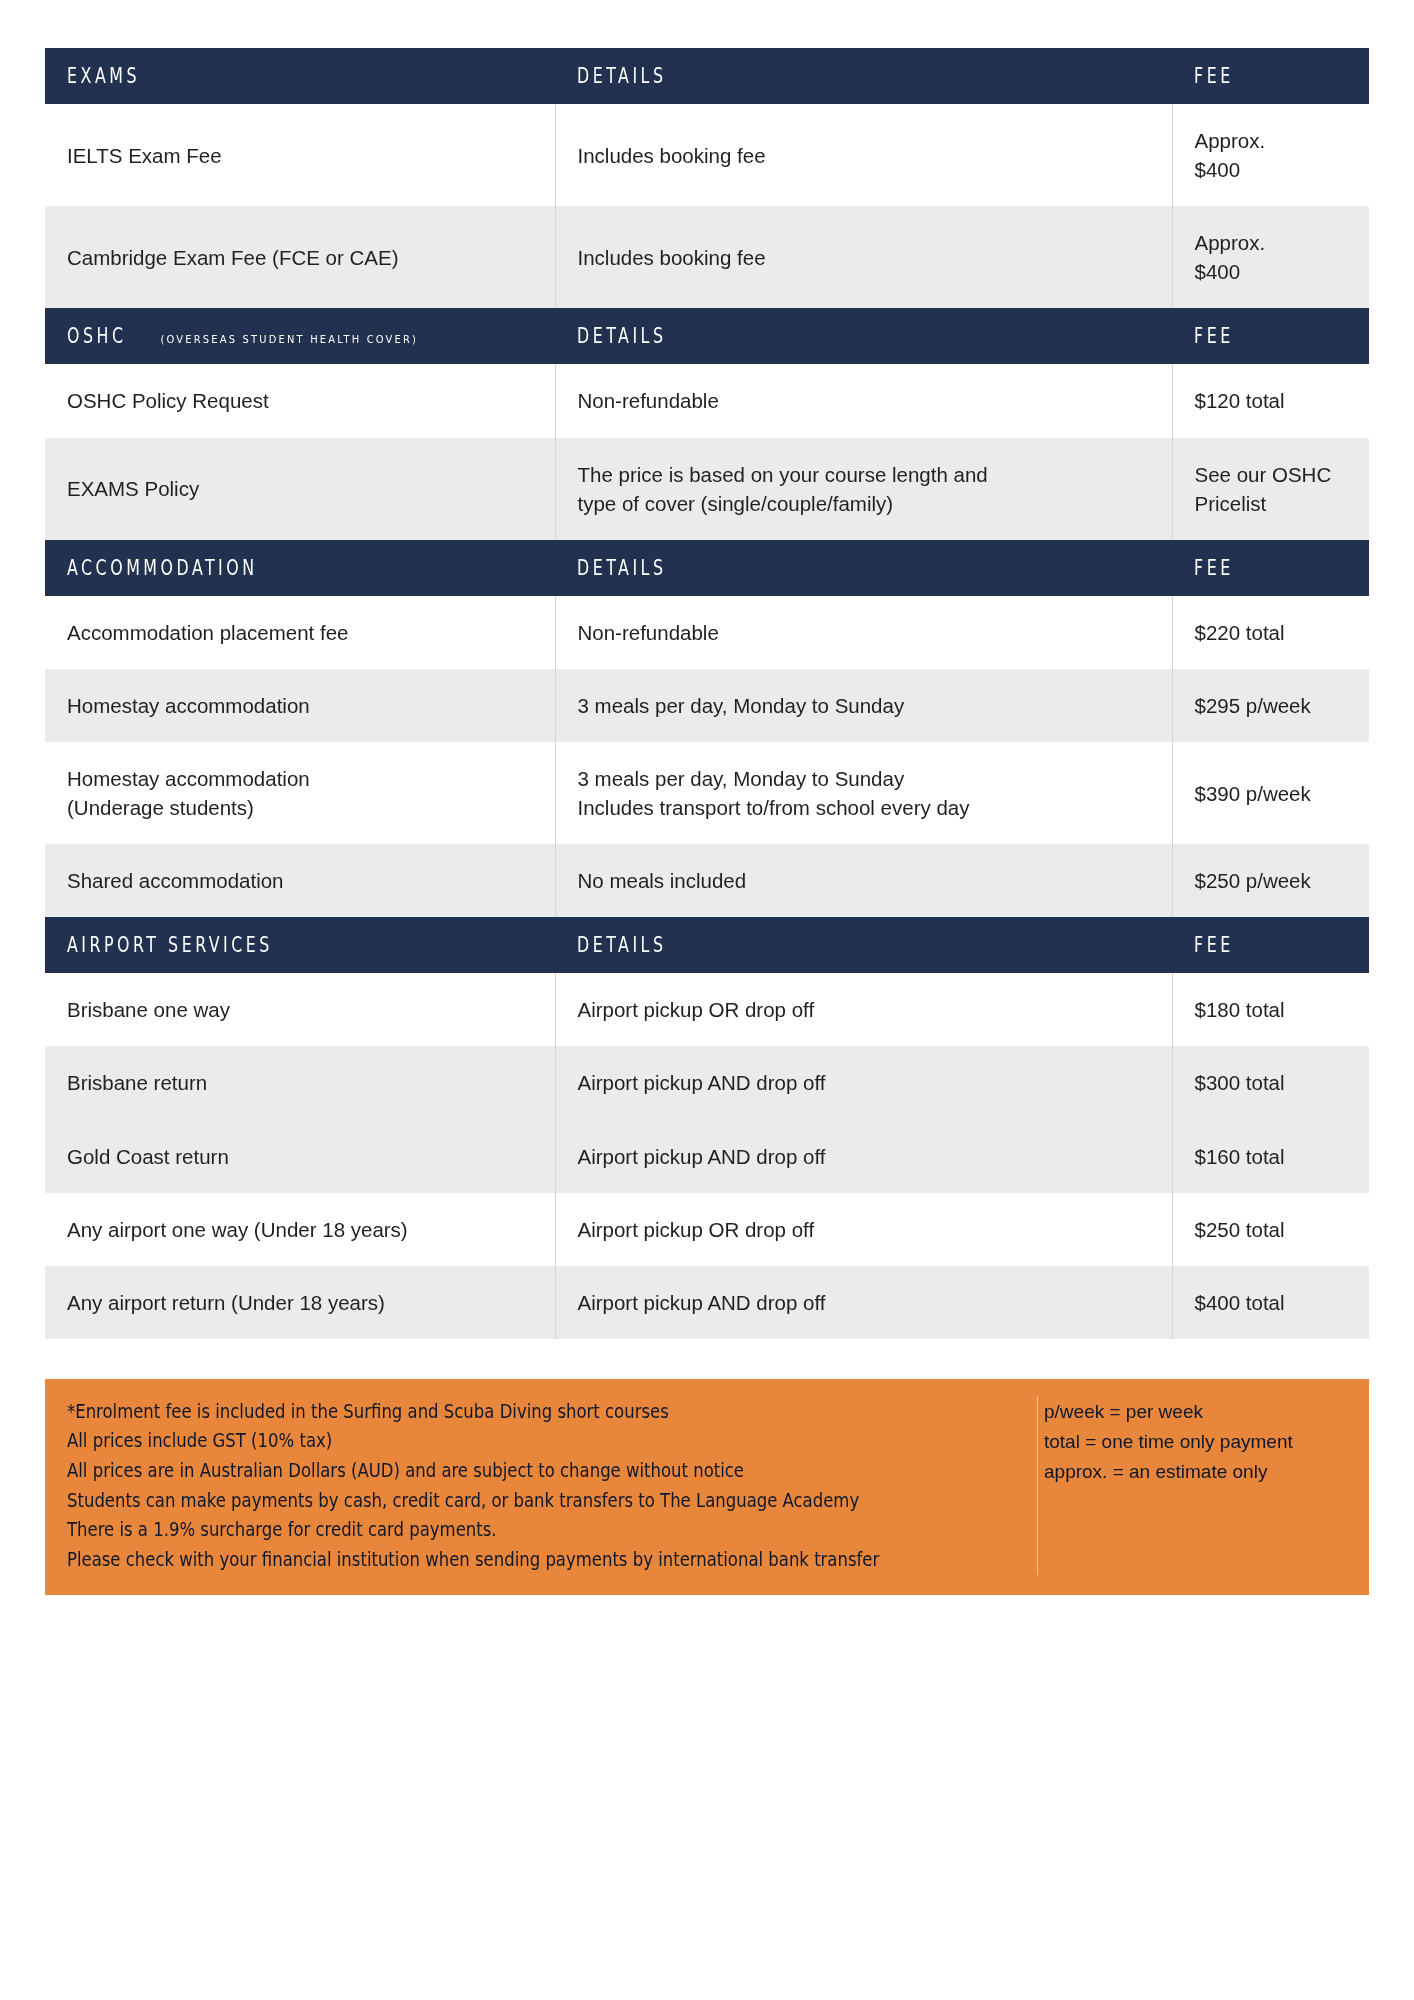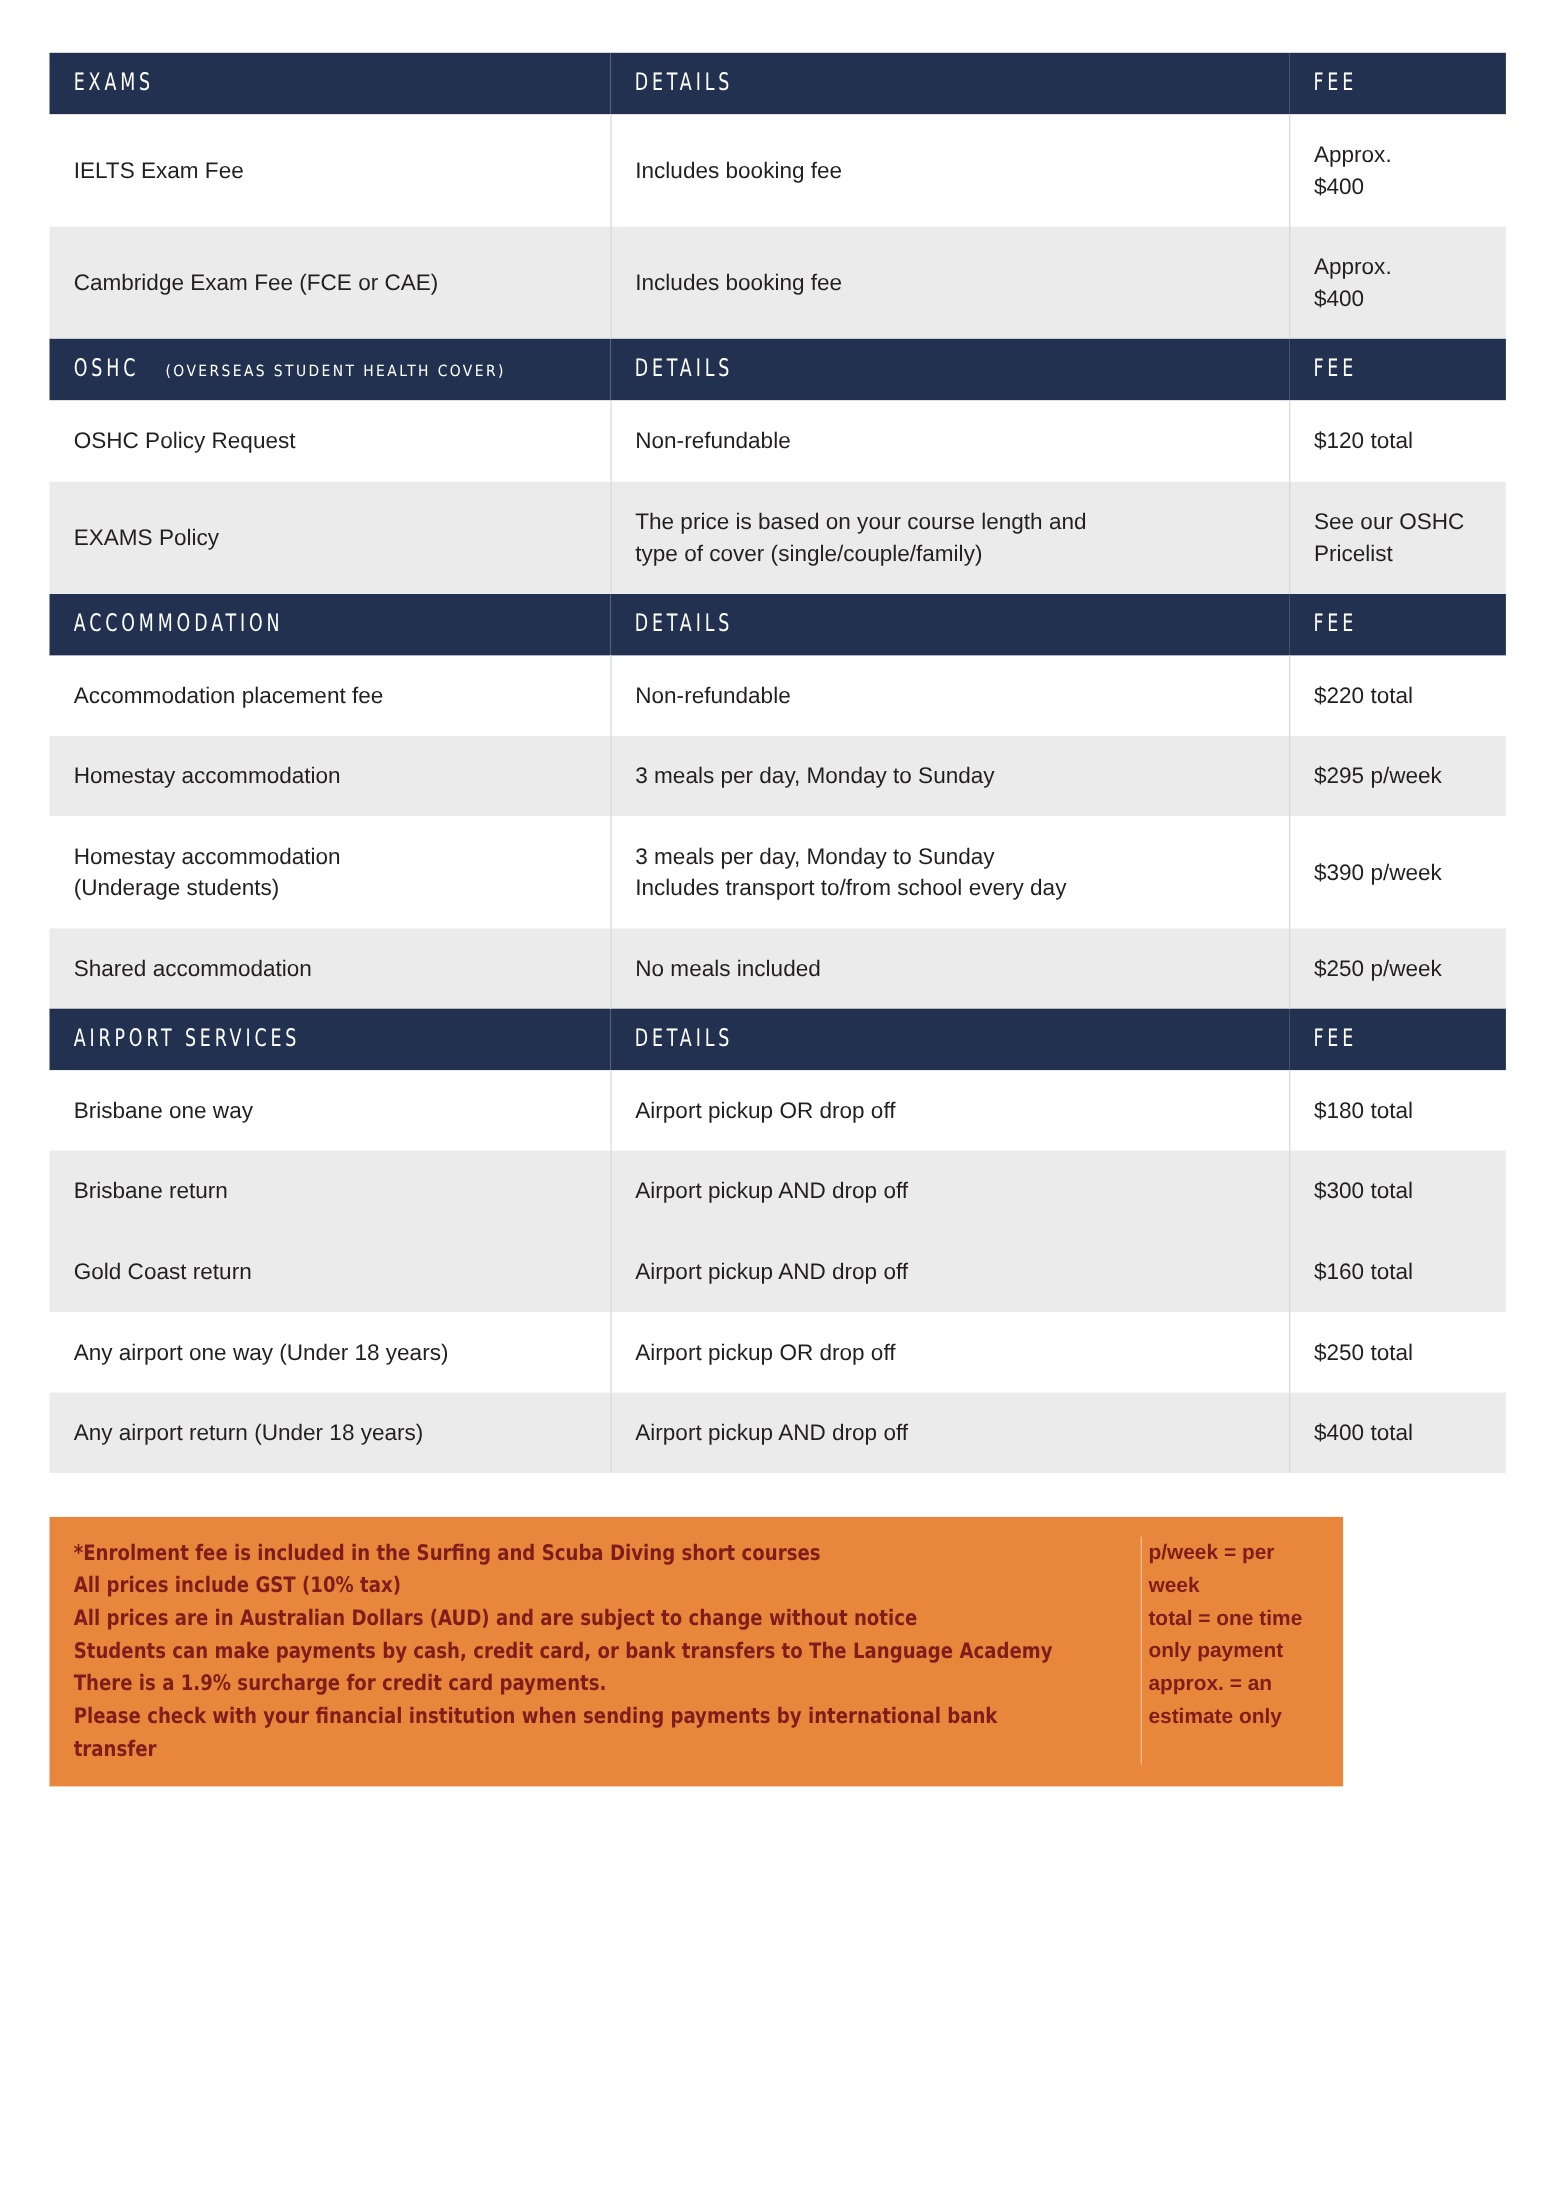--- a/index.html
+++ b/index.html
@@ -53,24 +53,24 @@
     font-weight: 400;
     letter-spacing: 4.4px;
     line-height: 1;
     white-space: nowrap;
     transform: scaleX(0.80);
     transform-origin: left center;
     display: inline-block;
   }
   .sect-sub {
     font-family: "DejaVu Sans Condensed", "Liberation Sans Narrow", "Liberation Sans", sans-serif;
-    font-size: 14px;
+    font-size: 11px;
     font-weight: 400;
     letter-spacing: 2.2px;
-    margin-left: 9px;
+    margin-left: 19px;
     white-space: nowrap;
   }
 
   
   tr.data-row > td {
     vertical-align: middle;
     padding: 22px 22px 22px 22px;
     font-size: 20.5px;
     line-height: 1.42;
     color: #231f20;
@@ -87,28 +87,27 @@
   }
 
   .cell-text {
     display: block;
     white-space: pre-line;
   }
 
   
   .notes {
     margin-top: 40px;
-    width: 1176px;
+    width: 1324px;
     background: #e8873c;
-    color: #7f1d1d;
+    color: #0f172a;
     display: flex;
     align-items: stretch;
     padding: 18px 22px 20px 22px;
     box-sizing: border-box;
-    font-weight: bold;
   }
   .notes-left {
     flex: 0 0 970px;
     padding-right: 18px;
     box-sizing: border-box;
   }
   .notes-right {
     flex: 1 1 auto;
     border-left: 1px solid rgba(255,255,255,0.55);
     padding-left: 6px;

